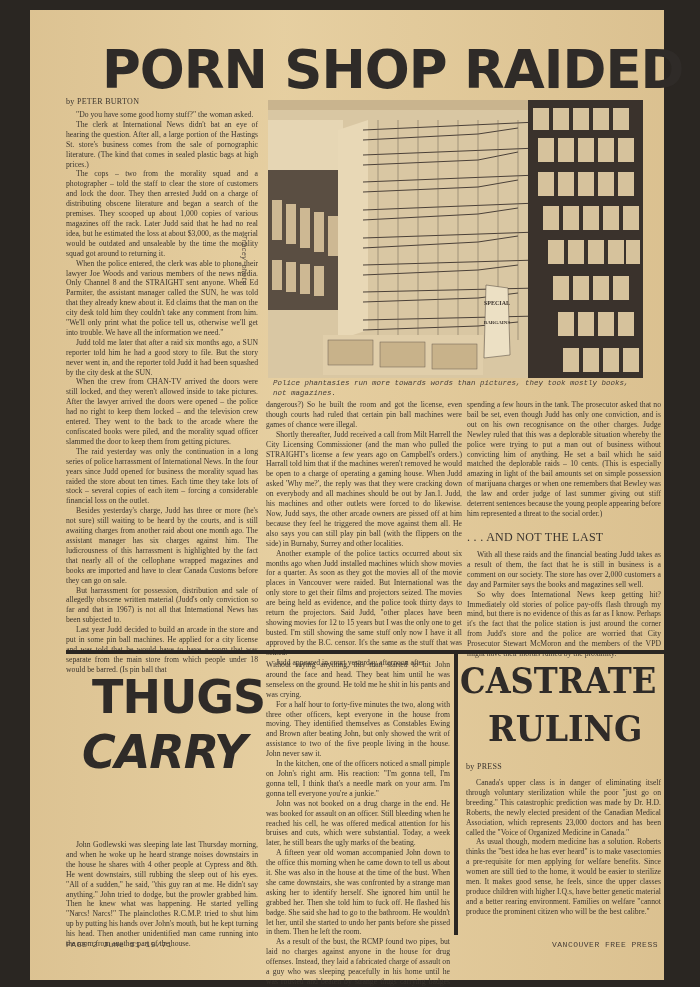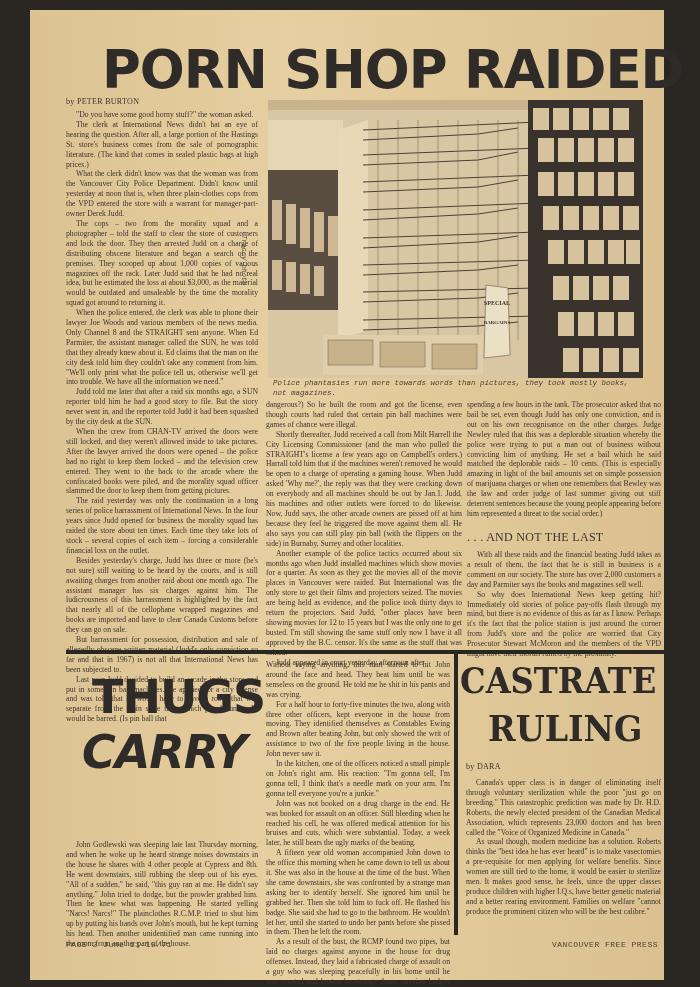--- a/index.html
+++ b/index.html
@@ -23,21 +23,20 @@
 
 <div class="page">
 
   <div class="headline-big" style="left:72px; top:28px; font-size:54px; transform:scaleX(0.98);">PORN SHOP RAIDED</div>
 
   <div class="byline" style="left:36px; top:87px;">by PETER BURTON</div>
 
   <div class="col" style="left:36px; top:100px; width:192px;">
     <p>"Do you have some good horny stuff?" the woman asked.</p>
     <p>The clerk at International News didn't bat an eye of hearing the question. After all, a large portion of the Hastings St. store's business comes from the sale of pornographic literature. (The kind that comes in sealed plastic bags at high prices.)</p>
-    <p>What the clerk didn't know was that the woman was from the Vancouver City Police Department. Didn't know until yesterday at noon that is, when three plain-clothes cops from the VPD entered the store with a warrant for manager-part-owner Derek Judd.</p>
     <p>The cops – two from the morality squad and a photographer – told the staff to clear the store of customers and lock the door. They then arrested Judd on a charge of distributing obscene literature and began a search of the premises. They scooped up about 1,000 copies of various magazines off the rack. Later Judd said that he had no real idea, but he estimated the loss at about $3,000, as the material would be outdated and unsaleable by the time the morality squad got around to returning it.</p>
     <p>When the police entered, the clerk was able to phone their lawyer Joe Woods and various members of the news media. Only Channel 8 and the STRAIGHT sent anyone. When Ed Parmiter, the assistant manager called the SUN, he was told that they already knew about it. Ed claims that the man on the city desk told him they couldn't take any comment from him. "We'll only print what the police tell us, otherwise we'll get into trouble. We have all the information we need."</p>
     <p>Judd told me later that after a raid six months ago, a SUN reporter told him he had a good story to file. But the story never went in, and the reporter told Judd it had been squashed by the city desk at the SUN.</p>
     <p>When the crew from CHAN-TV arrived the doors were still locked, and they weren't allowed inside to take pictures. After the lawyer arrived the doors were opened – the police had no right to keep them locked – and the television crew entered. They went to the back to the arcade where the confiscated books were piled, and the morality squad officer slammed the door to keep them from getting pictures.</p>
     <p>The raid yesterday was only the continuation in a long series of police harrassment of International News. In the four years since Judd opened for business the morality squad has raided the store about ten times. Each time they take lots of stock – several copies of each item – forcing a considerable financial loss on the outlet.</p>
     <p>Besides yesterday's charge, Judd has three or more (he's not sure) still waiting to be heard by the courts, and is still awaiting charges from another raid about one month ago. The assistant manager has six charges against him. The ludicrousness of this harrassment is highlighted by the fact that nearly all of the cellophane wrapped magazines and books are imported and have to clear Canada Customs before they can go on sale.</p>
     <p>But harrassment for possession, distribution and sale of allegedly obscene written material (Judd's only conviction so far and that in 1967) is not all that International News has been subjected to.</p>
     <p>Last year Judd decided to build an arcade in the store and put in some pin ball machines. He applied for a city license and was told that he would have to have a room that was separate from the main store from which people under 18 would be barred. (Is pin ball that</p>
   </div>
 
@@ -180,21 +179,21 @@
     <p>For a half hour to forty-five minutes the two, along with three other officers, kept everyone in the house from moving. They identified themselves as Constables Ewing and Brown after beating John, but only showed the writ of assistance to two of the five people living in the house. John never saw it.</p>
     <p>In the kitchen, one of the officers noticed a small pimple on John's right arm. His reaction: "I'm gonna tell, I'm gonna tell, I think that's a needle mark on your arm. I'm gonna tell everyone you're a junkie."</p>
     <p>John was not booked on a drug charge in the end. He was booked for assault on an officer. Still bleeding when he reached his cell, he was offered medical attention for his bruises and cuts, which were substantial. Today, a week later, he still bears the ugly marks of the beating.</p>
     <p>A fifteen year old woman accompanied John down to the office this morning when he came down to tell us about it. She was also in the house at the time of the bust. When she came downstairs, she was confronted by a strange man asking her to identify herself. She ignored him until he grabbed her. Then she told him to fuck off. He flashed his badge. She said she had to go to the bathroom. He wouldn't let her, until she started to undo her pants before she pissed in them. Then he left the room.</p>
     <p>As a result of the bust, the RCMP found two pipes, but laid no charges against anyone in the house for drug offenses. Instead, they laid a fabricated charge of assault on a guy who was sleeping peacefully in his home until he was rousted and beaten by strange thugs carrying badges and a whole lot of power.</p>
   </div>
 
   <div class="castrate" style="left:430px; top:650px; font-size:35px; transform:scaleX(0.92);">CASTRATE</div>
   <div class="castrate" style="left:458px; top:698px; font-size:35px; transform:scaleX(0.95);">RULING</div>
 
-  <div class="byline" style="left:436px; top:752px;">by DARA</div>
+  <div class="byline" style="left:436px; top:752px;">by PRESS</div>
   <div class="col" style="left:436px; top:768px; width:195px;">
     <p>Canada's upper class is in danger of eliminating itself through voluntary sterilization while the poor "just go on breeding." This catastrophic prediction was made by Dr. H.D. Roberts, the newly elected president of the Canadian Medical Association, which represents 23,000 doctors and has been called the "Voice of Organized Medicine in Canada."</p>
     <p>As usual though, modern medicine has a solution. Roberts thinks the "best idea he has ever heard" is to make vasectomies a pre-requisite for men applying for welfare benefits. Since women are still tied to the home, it would be easier to sterilize men. It makes good sense, he feels, since the upper classes produce children with higher I.Q.s, have better genetic material and a better rearing environment. Families on welfare "cannot produce the prominent citizen who will be the best calibre."</p>
   </div>
 
   <div class="footer" style="left:36px; top:930px;">PAGE 2 June 11-15/71</div>
   <div class="footer" style="left:522px; top:930px;">VANCOUVER FREE PRESS</div>
 </div>
 
 </body></html>

